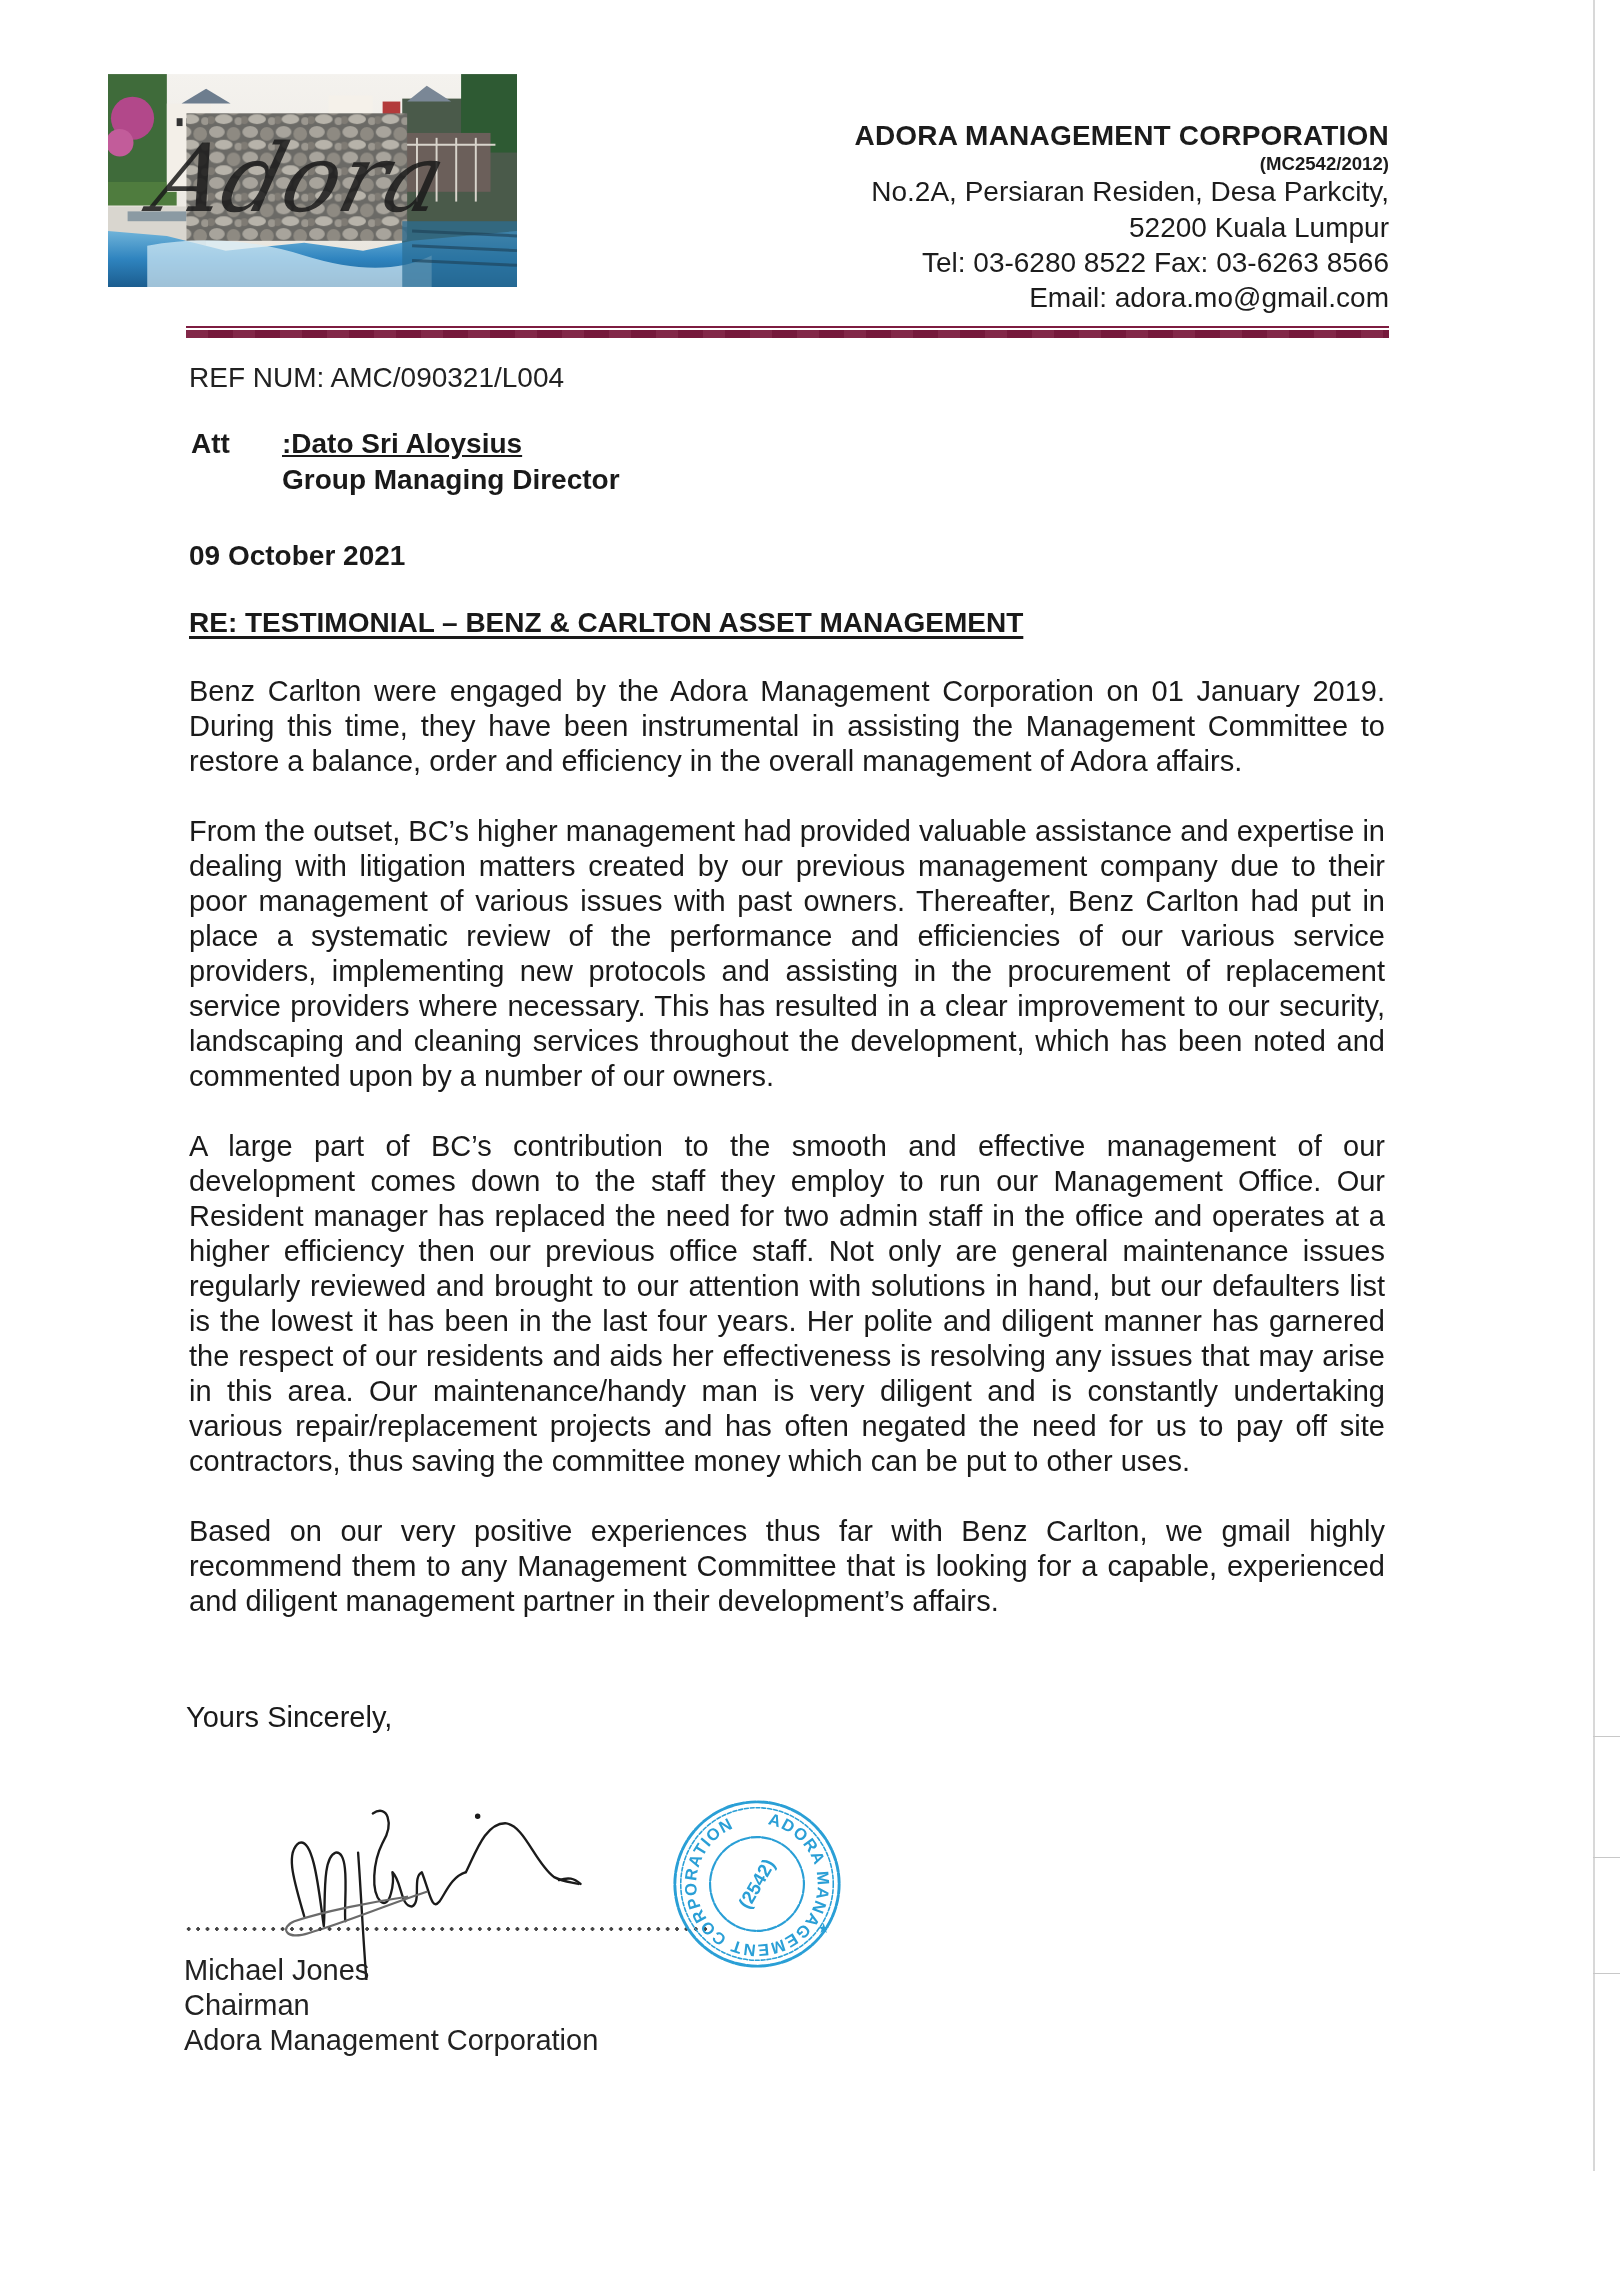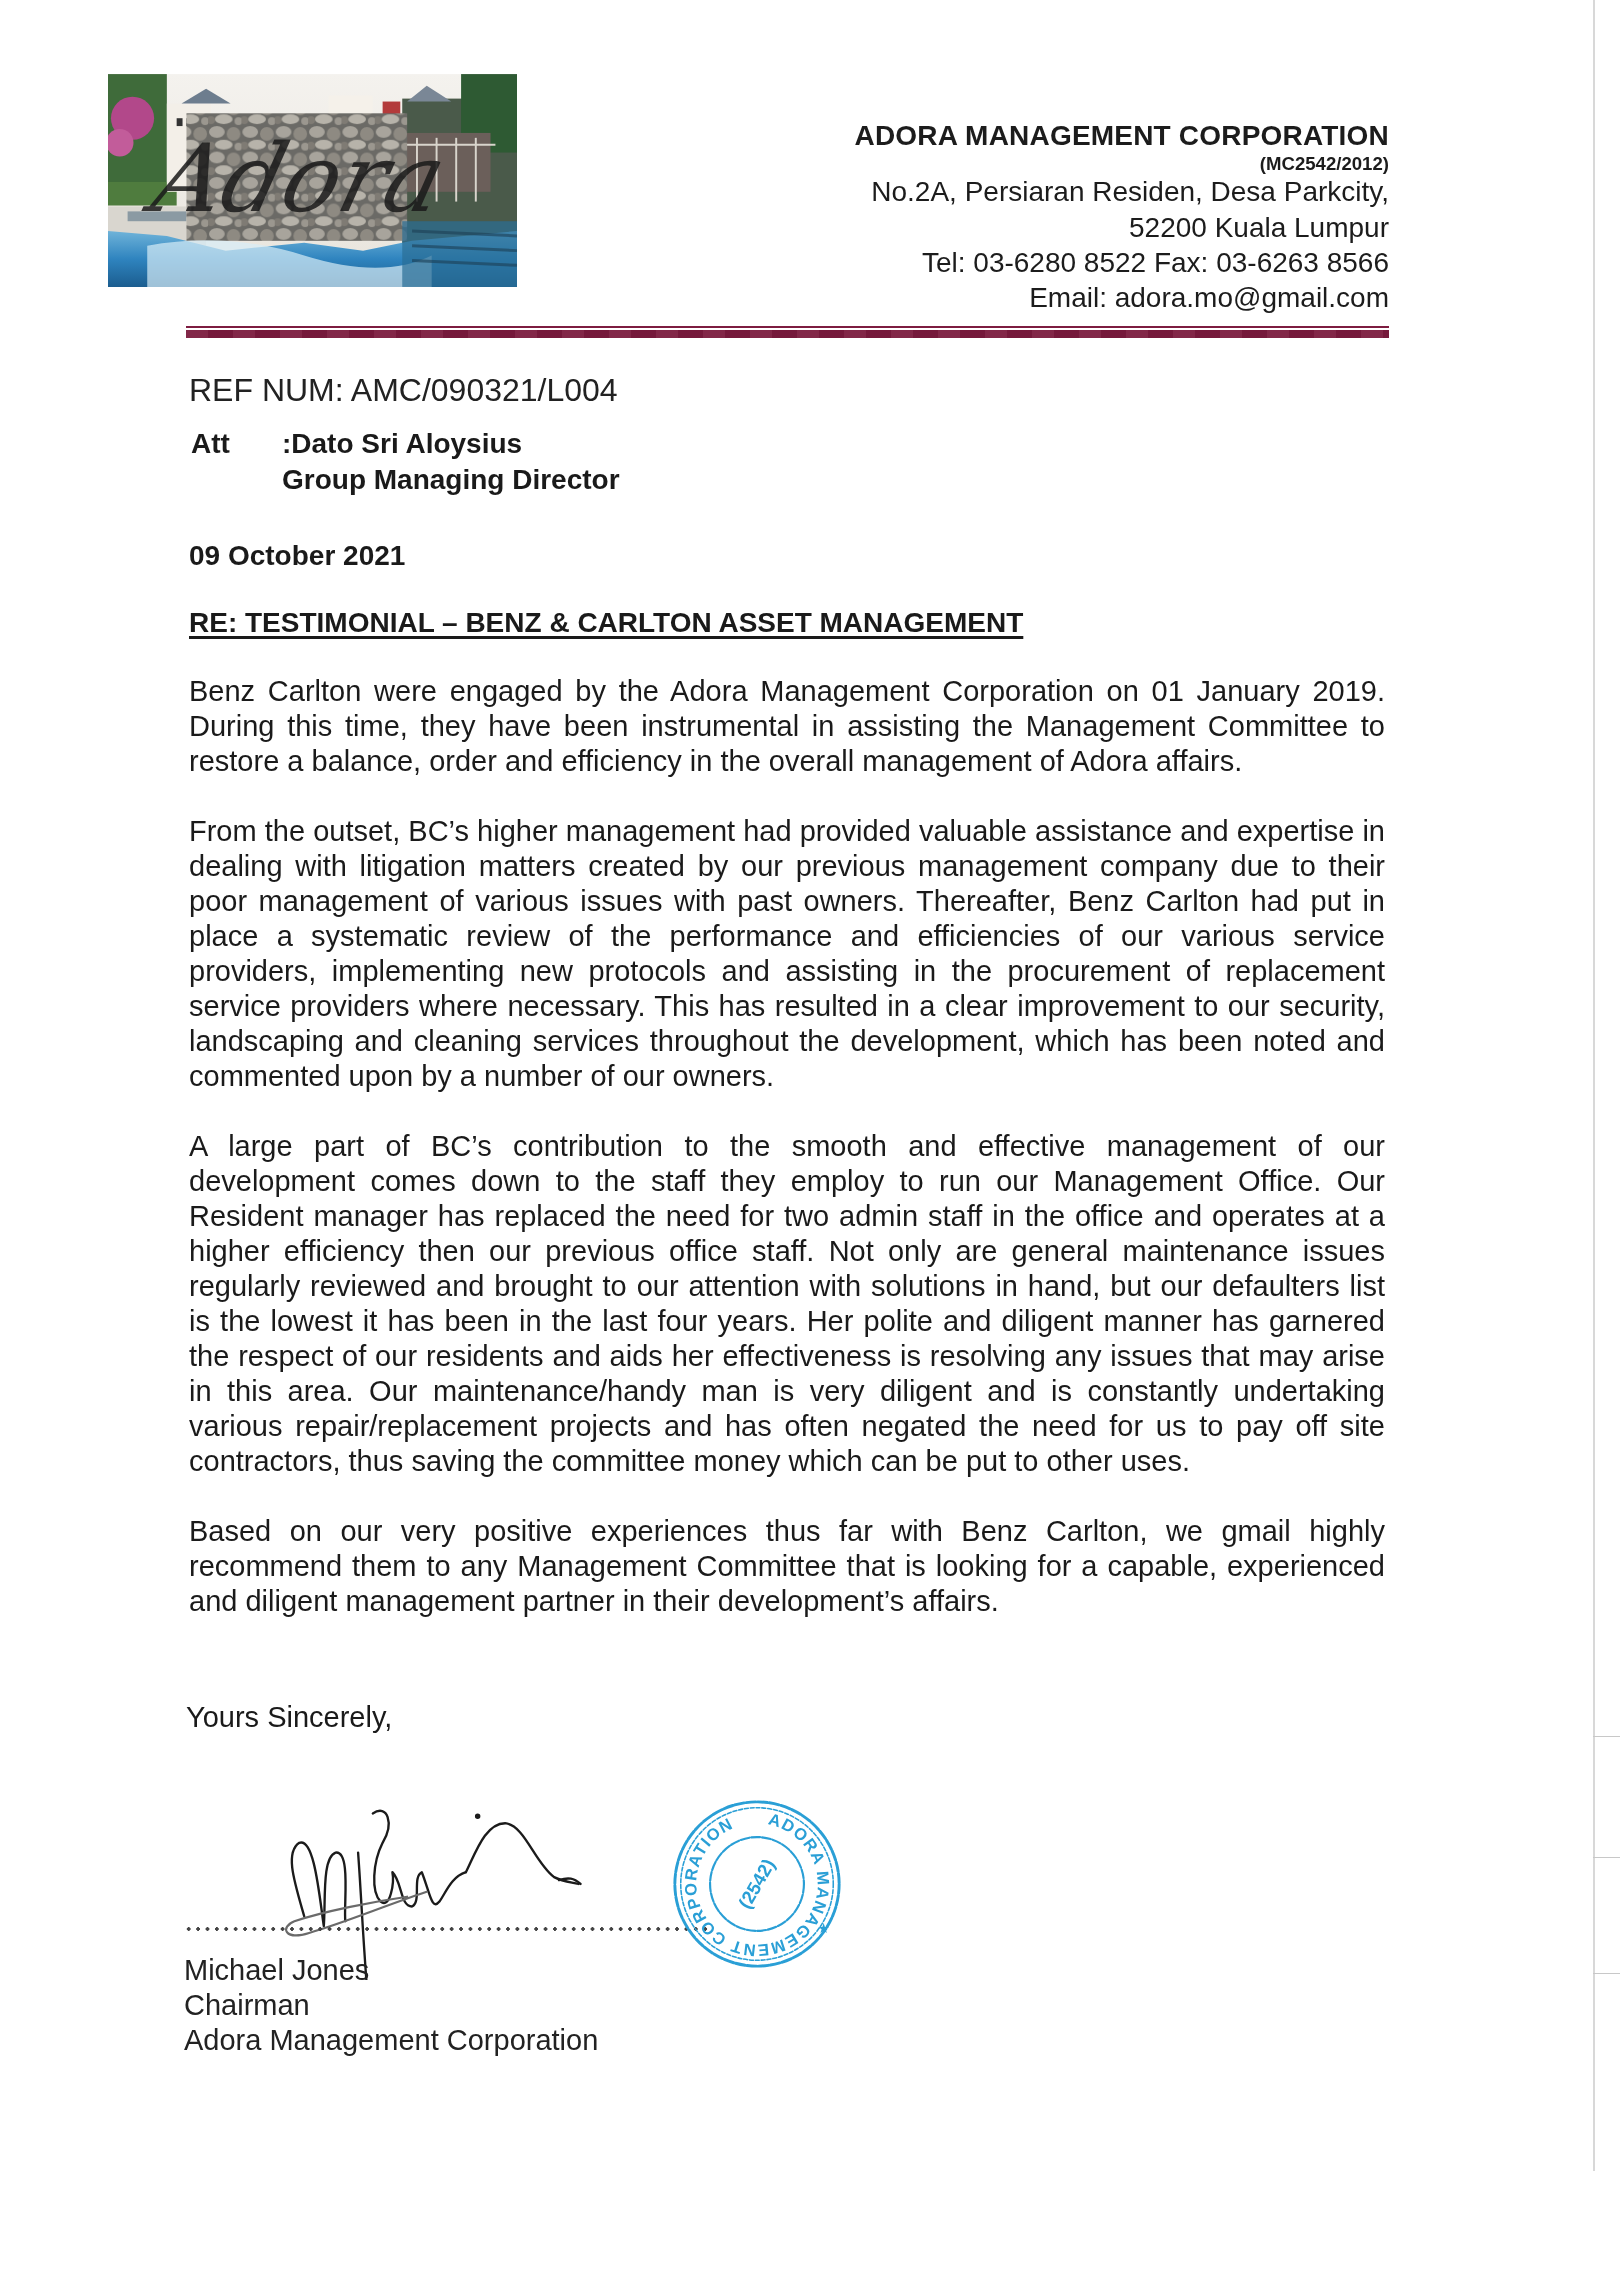--- a/index.html
+++ b/index.html
@@ -20,23 +20,23 @@
   #addr2 { top:212px; }
   #contact { top:247px;margin-left:44px; }
   #email { top:282px; }
 
   
   #rule-thin { left:186px; top:326px; width:1203px; height:2px; background:#7d1c40; }
   #rule-thick { left:186px; top:330px; width:1203px; height:7.8px; background:#7a1a3d;
                 background-image:repeating-linear-gradient(90deg, rgba(255,255,255,0.06) 0 21.6px, rgba(0,0,0,0.04) 21.6px 47px); }
 
   
-  #ref { left:189px; top:362px; font-size:32px; color:#222;margin-top:10px; }
+  #ref { left:189px; top:362px; font-size:28px; color:#222; }
   #att-label { left:191px; top:428px; font-size:28px; font-weight:bold; }
-  #att-name { left:282px; top:428px; font-size:28px; font-weight:bold; }
+  #att-name { left:282px; top:428px; font-size:28px; font-weight:bold;text-decoration:underline; }
   #att-title { left:282px; top:464px; font-size:28px; font-weight:bold; }
   #date { left:189px; top:540px; font-size:28px; font-weight:bold; }
   #subject { left:189px; top:607px; font-size:28px; font-weight:bold; text-decoration:underline;
              text-underline-offset:3.9px; text-decoration-thickness:2.9px; white-space:nowrap; }
 
   
   #body { left:189px; top:674px; width:1196px; font-size:29px; line-height:35px; }
   #body p { margin:0 0 35px 0; text-align:justify; }
   #closing { left:186px; top:1701px; font-size:29px; }
 

